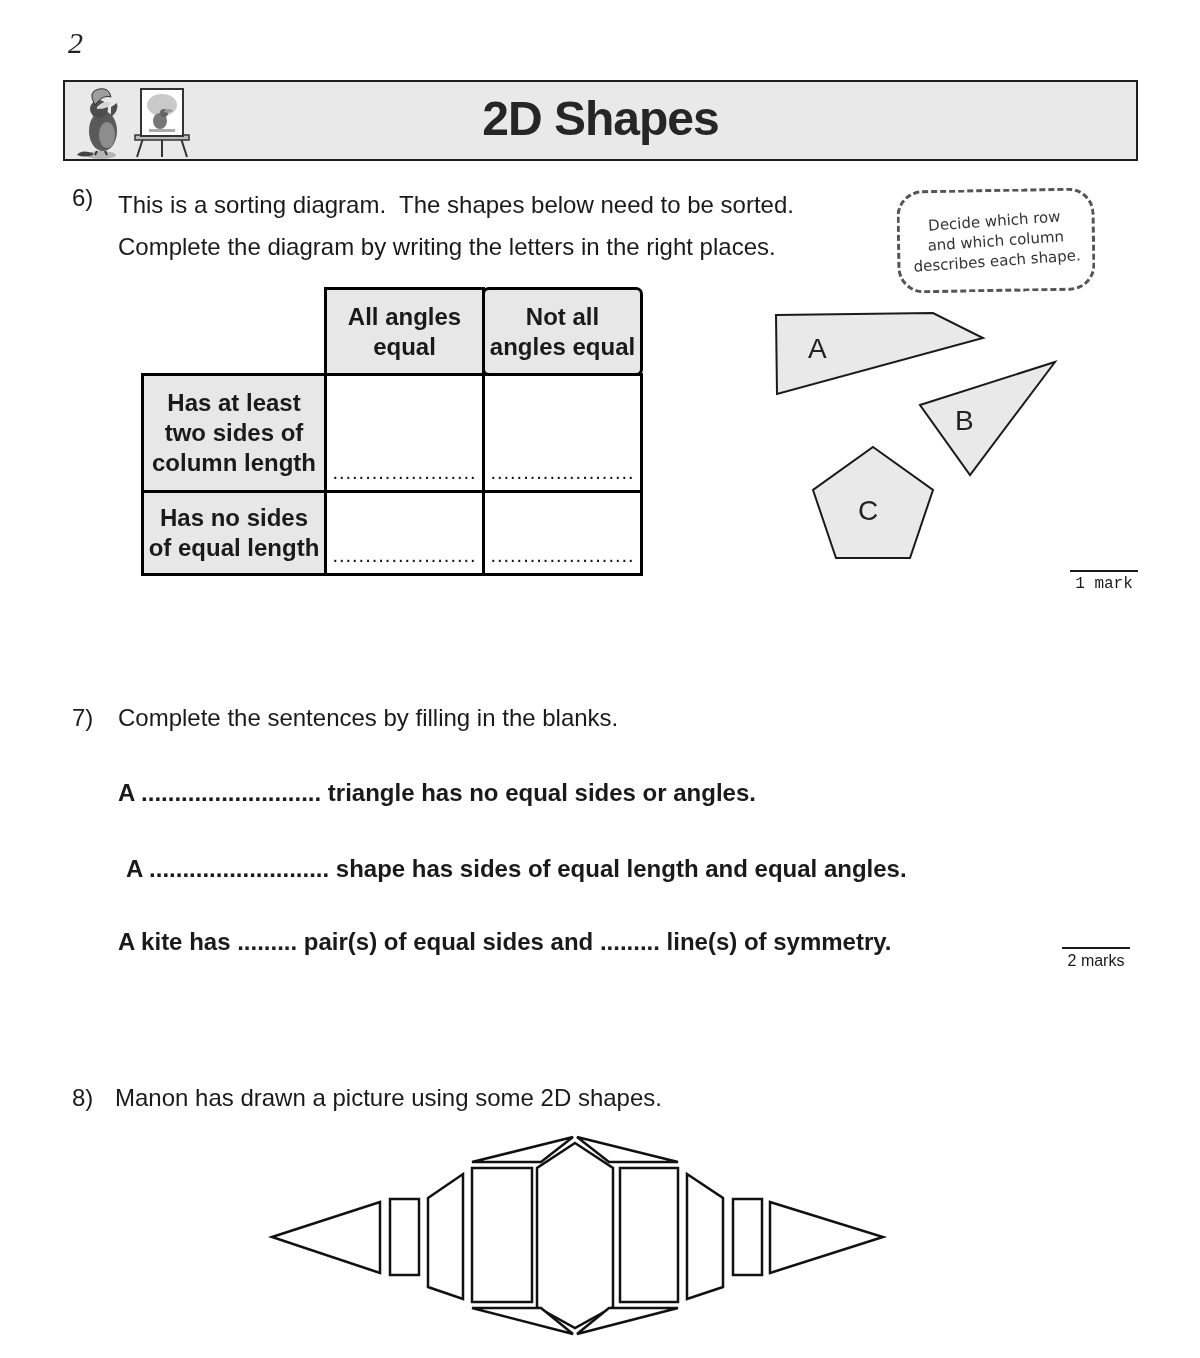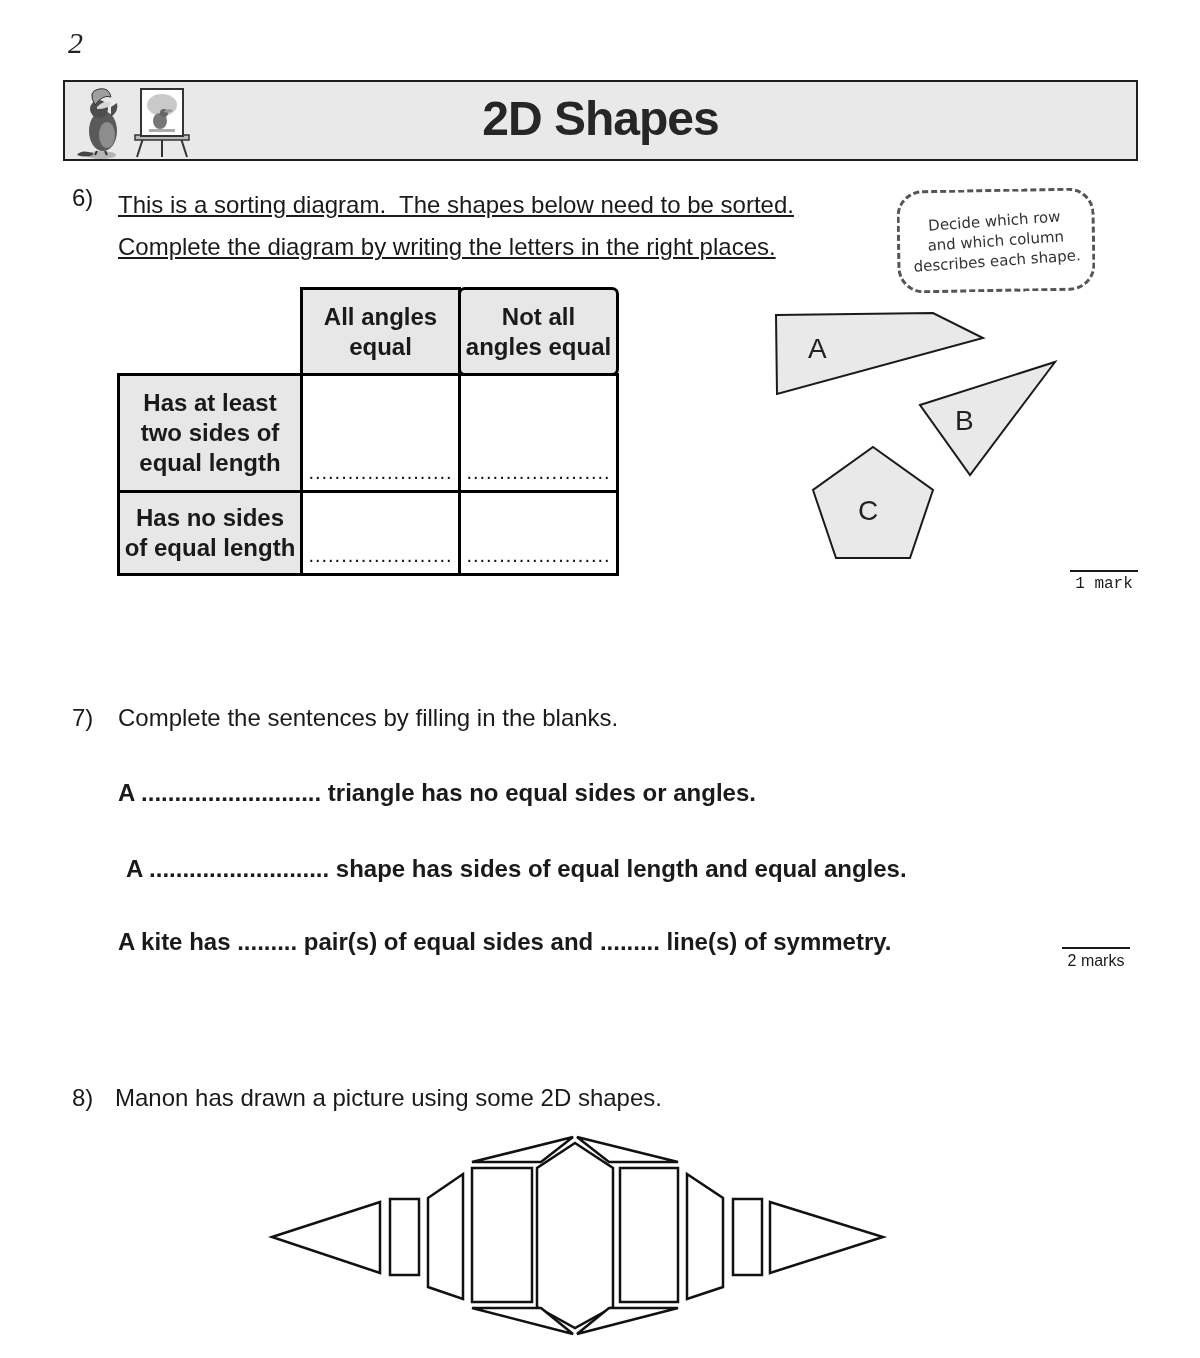--- a/index.html
+++ b/index.html
@@ -20,38 +20,38 @@
   }
   .banner-title {
     position:absolute; left:0; right:0; top:9px; text-align:center;
     font-size:48px; font-weight:bold; letter-spacing:-1px; color:#262626;
   }
   .banner-illo { position:absolute; left:6px; bottom:0px; }
 
   
   .q-num { font-size:24px; }
   .q-text { font-size:24px; white-space:pre-wrap; }
-  .q6-prompt { line-height:42px; width:780px;text-decoration:underline; }
+  .q6-prompt { line-height:42px; width:780px; }
   .bold-line { font-weight:bold; font-size:24px; white-space:pre-wrap; }
 
   
   .hint-bubble {
     left:897px; top:189px; width:198px; height:103px;
     border:3px dashed #555; border-radius:26px;
     display:flex; align-items:center; justify-content:center;
     transform:rotate(-1deg);
   }
   .hint-text {
     font-family:"DejaVu Sans", sans-serif; font-size:15px; line-height:20px;
     color:#333; text-align:center; white-space:pre-line; transform:rotate(-3deg);
   }
 
   
   .sort-table { left:117px; top:287px; width:502px; height:289px; }
-  .cell { position:absolute; border:3px solid #000; }
+  .cell { position:absolute; border:3px solid #000;margin-left:24px; }
   .cell.hdr { background:#e7e7e7; display:flex; align-items:center; justify-content:center;
               font-weight:bold; font-size:24px; line-height:30px; text-align:center; white-space:pre-line; }
   .cell.data { background:#fff; }
   .dots-line { position:absolute; left:0; right:0; bottom:6px; text-align:center;
                font-size:20px; letter-spacing:1px; color:#111; }
   .c-h1 { left:183px; top:0;    width:161px; height:89px; }
   .c-h2 { left:341px; top:0;    width:161px; height:89px;border-radius:7px; }
   .c-l1 { left:0;     top:86px; width:186px; height:120px; }
   .c-d11{ left:183px; top:86px; width:161px; height:120px; }
   .c-d12{ left:341px; top:86px; width:161px; height:120px; }
@@ -115,21 +115,21 @@
 describes each shape.</div>
 </div>
 
 <div class="abs sort-table">
   <div class="cell hdr c-h1">All angles
 equal</div>
   <div class="cell hdr c-h2">Not all
 angles equal</div>
   <div class="cell hdr c-l1">Has at least
 two sides of
-equal length</div>
+column length</div>
   <div class="cell data c-d11">
     <span class="dots-line">......................</span>
   </div>
   <div class="cell data c-d12">
     <span class="dots-line">......................</span>
   </div>
   <div class="cell hdr c-l2">Has no sides
 of equal length</div>
   <div class="cell data c-d21">
     <span class="dots-line">......................</span>

